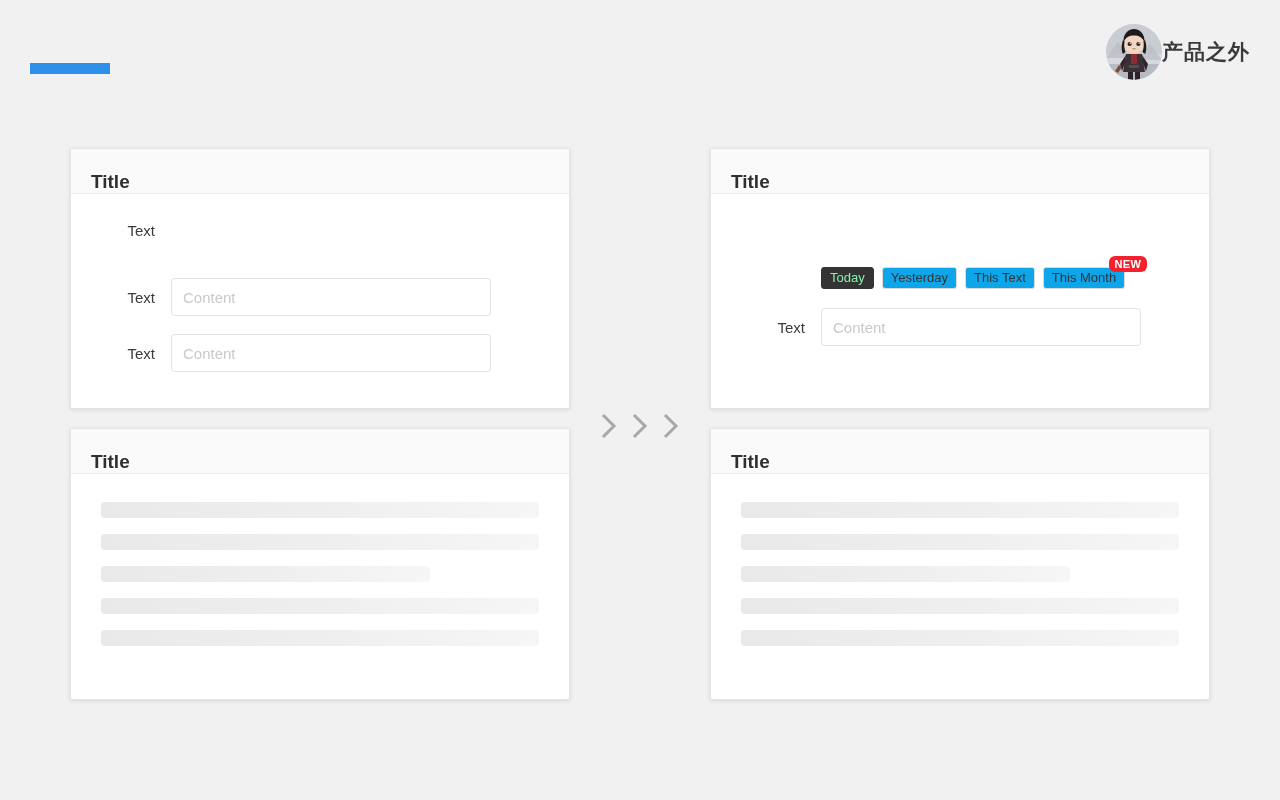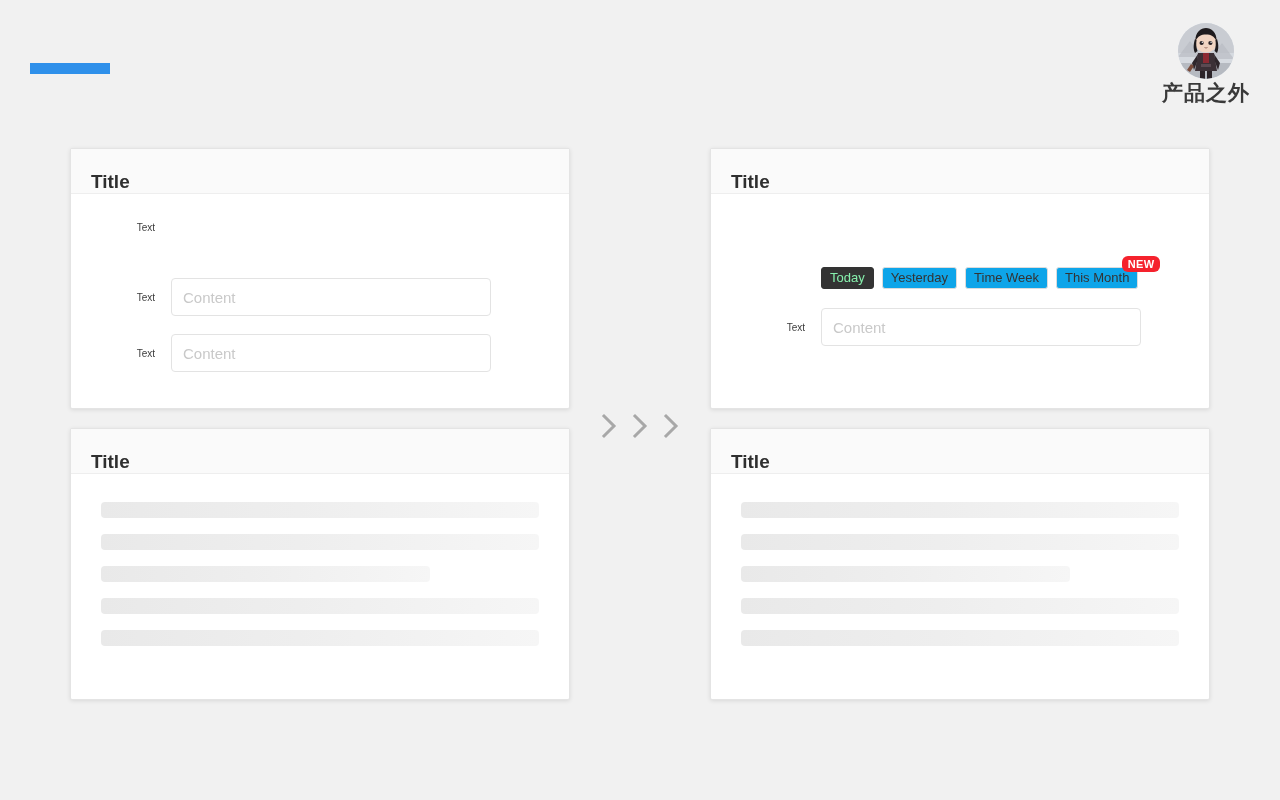--- a/index.html
+++ b/index.html
@@ -41,21 +41,20 @@
     z-index: 1;
   }
 
   .brand {
     position: absolute;
     right: 30px;
     top: 23px;
     height: 58px;
     display: flex;
     align-items: center;
-    flex-direction: column;
   }
   .brand-avatar {
     width: 56px;
     height: 56px;
     border-radius: 50%;
     overflow: hidden;
     flex: 0 0 auto;
     background: #cdd3dc;
     position: relative;
   }
@@ -98,21 +97,21 @@
   
   .form-row {
     display: flex;
     align-items: center;
     padding: 0 20px;
   }
   .form-label {
     width: 80px;
     text-align: right;
     padding-right: 16px;
-    font-size: 10px;
+    font-size: 15px;
     color: #3b3b3b;
     flex: 0 0 auto;
   }
   .form-label.wide { width: 90px; }
   .text-input {
     flex: 1 1 auto;
     height: 38px;
     border: 1px solid #e3e3e3;
     border-radius: 4px;
     background: #fff;
@@ -264,21 +263,21 @@
 
 <div class="card" id="card-tr">
   <div class="card-header">
     <span class="card-title">Title</span>
   </div>
 
 
   <div id="quick-range">
     <button class="range-btn active" style="background: rgb(51, 51, 51); border-color: rgb(51, 51, 51);">Today</button>
     <button class="range-btn">Yesterday</button>
-    <button class="range-btn">Time Week</button>
+    <button class="range-btn">This Text</button>
     <span class="range-wrap">
       <button class="range-btn">This Month</button>
       <span class="new-badge" style="background: rgb(245, 34, 45); border-radius: 6px;">NEW</span>
     </span>
   </div>
 
   <div class="form-row" id="row-tr-text">
     <span class="form-label wide">Text</span>
     <input class="text-input" type="text" placeholder="Content" style="">
   </div>

